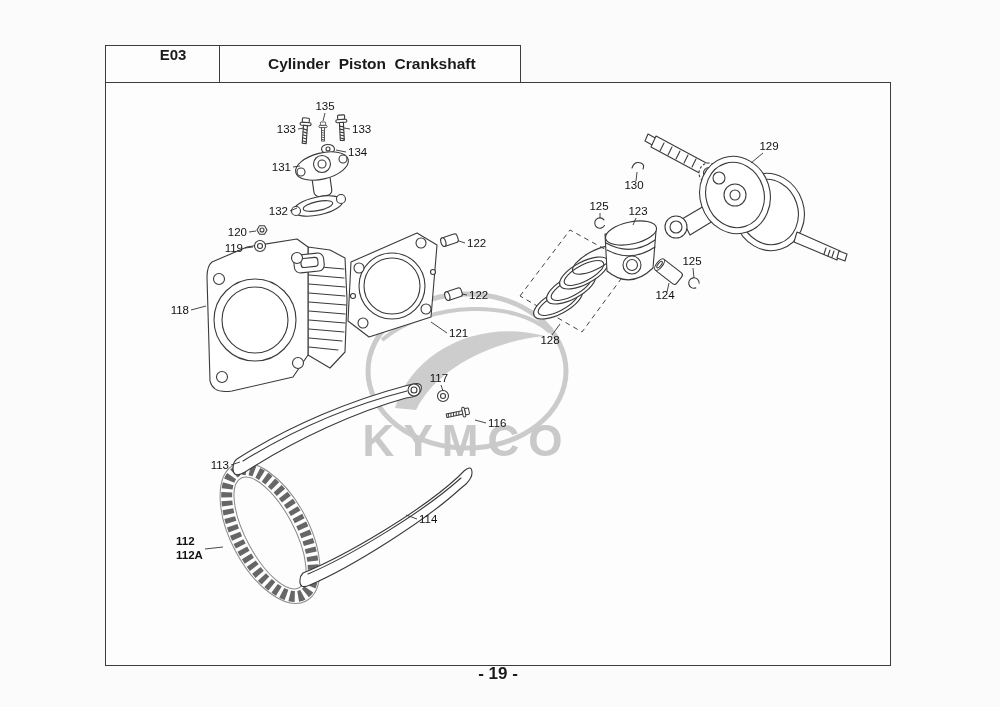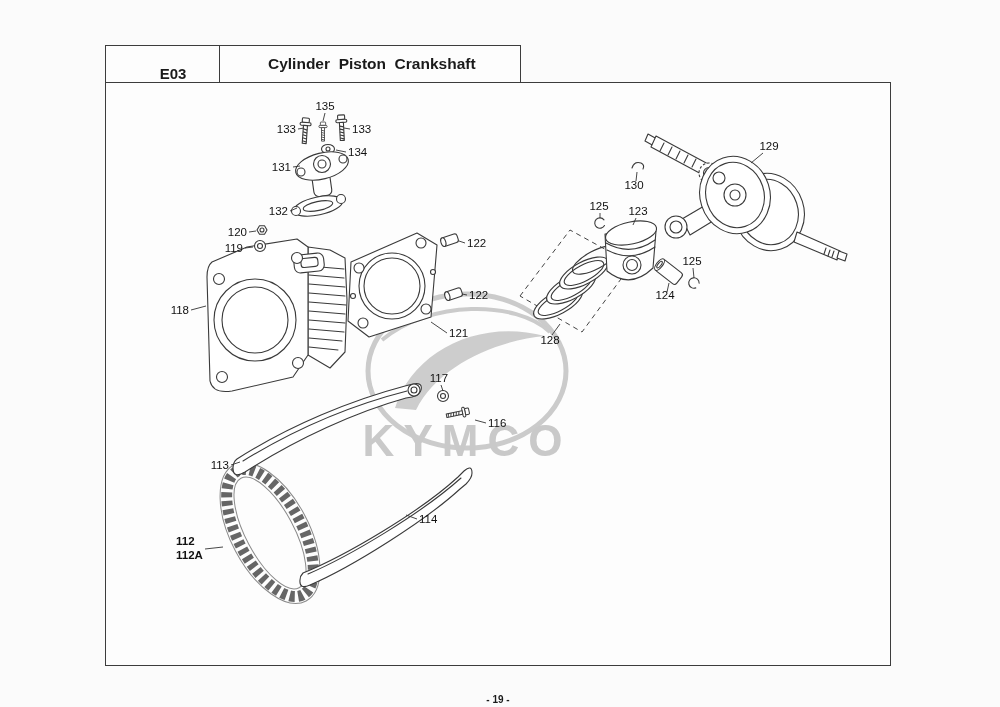--- a/index.html
+++ b/index.html
@@ -1,23 +1,23 @@
 <!DOCTYPE html>
 <html><head>
 <meta charset="utf-8">
 <style>
   *{margin:0;padding:0;box-sizing:border-box}
   html,body{width:1000px;height:707px}
   body{position:relative;background:#fbfbfb;font-family:"Liberation Sans",sans-serif;color:#1a1a1a;overflow:hidden}
   .box{position:absolute;border:1px solid #3c3c3c;background:#fdfdfd}
-  #header-code{left:105px;top:45px;width:136px;height:38px;display:flex;align-items:flex-end;justify-content:center;font-weight:bold;font-size:15px}
+  #header-code{left:105px;top:45px;width:136px;height:38px;display:flex;align-items:flex-start;justify-content:center;font-weight:bold;font-size:15px}
   #header-title{left:219px;top:45px;width:302px;height:38px;display:flex;align-items:center;padding-left:48px;font-weight:bold;font-size:15.5px;white-space:pre}
   #main-frame{left:105px;top:82px;width:786px;height:584px}
   #diagram-svg{position:absolute;left:105px;top:82px}
-  #footer-page{position:absolute;left:105px;top:694px;width:786px;text-align:center;font-weight:bold;font-size:10px}
+  #footer-page{position:absolute;left:105px;top:664px;width:786px;text-align:center;font-weight:bold;font-size:17px}
   text.plabel{font-family:"Liberation Sans",sans-serif;font-size:11.5px;fill:#111}
   text.plabel.bold{font-weight:bold}
   .leader{stroke:#333;stroke-width:0.9;fill:none}
   .ln{stroke:#3a3a3a;stroke-width:1.1;fill:none;stroke-linejoin:round;stroke-linecap:round}
   .lnf{stroke:#3a3a3a;stroke-width:1.1;fill:#fff;stroke-linejoin:round}
   .wm{stroke:#cbcbcb;fill:none}
   #wm-text{font-family:"Liberation Sans",sans-serif;font-weight:bold;font-size:44px;letter-spacing:9px;fill:#c9c9c9}
 </style>
 </head>
 <body>

